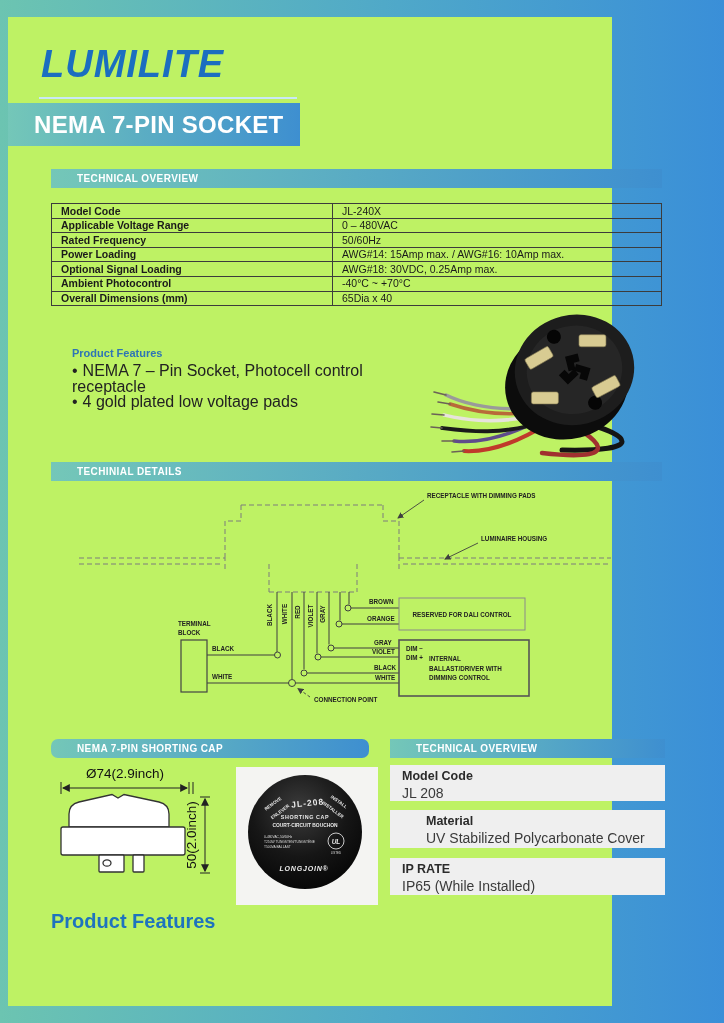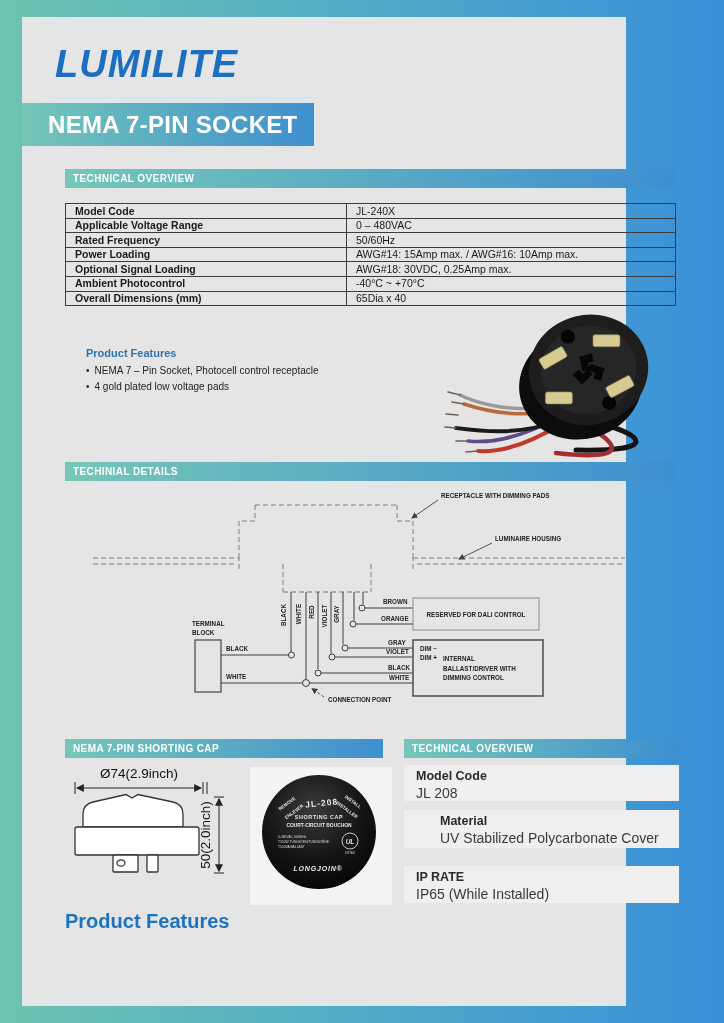--- a/index.html
+++ b/index.html
@@ -1,65 +1,65 @@
 <!DOCTYPE html>
 <html><head>
 <meta charset="utf-8">
 <style>
   html,body{margin:0;padding:0;}
   body{
     width:724px;height:1023px;position:relative;
     background:linear-gradient(90deg,#6cc4b1 0%,#4fa8c9 55%,#3a8fd8 100%);
     font-family:"Liberation Sans",sans-serif;color:#1a1a1a;overflow:hidden;
   }
-  .page{position:absolute;left:22px;top:17px;width:604px;height:989px;background:#e5e5e5;}
+  .page{position:absolute;left:8px;top:17px;width:604px;height:989px;background:#bef264;}
   .abs{position:absolute;}
 
   .logo{left:33px;top:26px;font-size:38px;font-weight:800;font-style:italic;
         color:#1b6ec0;letter-spacing:1px;}
   .logo-underline{left:31px;top:80px;width:258px;height:2px;background:#c9e9f6;}
 
   .banner{left:0;top:86px;width:292px;height:43px;
           background:linear-gradient(90deg,#74c7b8,#3e8fd0);
           color:#fff;font-size:24px;font-weight:bold;line-height:43px;
           padding-left:26px;box-sizing:border-box;letter-spacing:0.3px;}
 
   .secbar{height:19px;background:linear-gradient(90deg,#74c7b8,#3e8fd0);
           color:#fff;font-size:10px;font-weight:bold;line-height:19px;
-          padding-left:8px;box-sizing:border-box;letter-spacing:0.4px;}
+          padding-left:26px;box-sizing:border-box;letter-spacing:0.4px;}
   .bar1{left:43px;top:152px;width:611px;}
   .bar2{left:43px;top:445px;width:611px;}
-  .bar3{left:43px;top:722px;width:318px;}
+  .bar3{left:43px;top:722px;width:318px;border-radius:7px;}
   .bar4{left:382px;top:722px;width:275px;}
 
   table.spec{left:43px;top:186px;width:611px;border-collapse:collapse;position:absolute;}
   table.spec td{border:1px solid #3c3c3c;font-size:10.5px;line-height:12.6px;
                 padding:0.5px 9px;vertical-align:middle;}
   table.spec td.lbl{width:262px;font-weight:bold;}
 
   .features1{left:64px;top:330px;width:360px;}
   .features1 .fh{color:#2e74b5;font-size:11px;font-weight:bold;margin-bottom:4px;}
-  .features1 .fi{font-size:10px;line-height:15.5px;color:#222;}
+  .features1 .fi{font-size:16px;line-height:15.5px;color:#222;}
   .features1 .fi .b{margin-right:5px;}
 
   .photo1{left:416px;top:283px;}
 
   .diagram{left:43px;top:468px;}
   svg text{font-family:"Liberation Sans",sans-serif;}
 
   .dimsvg{left:45px;top:746px;}
   .capphoto{left:228px;top:750px;}
 
   .infobox{left:382px;width:275px;background:#efefef;box-sizing:border-box;
            padding:3px 12px 0 12px;}
   .infobox .il{font-size:12.5px;font-weight:bold;color:#2b2b2b;line-height:17px;}
   .infobox .iv{font-size:14px;color:#3a3a3a;line-height:16px;}
   .ib1{top:748px;height:36px;}
   .ib2{top:793px;height:38px;padding-left:36px;}
-  .ib3{top:841px;height:37px;margin-top:8px;}
+  .ib3{top:841px;height:37px;}
 
   .features2-h{left:43px;top:893px;color:#1e73be;font-size:20px;font-weight:bold;}
   .features2{left:48px;top:926px;width:600px;}
   .features2 .fi{font-size:12.5px;line-height:19px;color:#222;}
   .features2 .fi .b{margin-right:6px;}
 </style>
 </head>
 <body>
 
 <div class="page">

